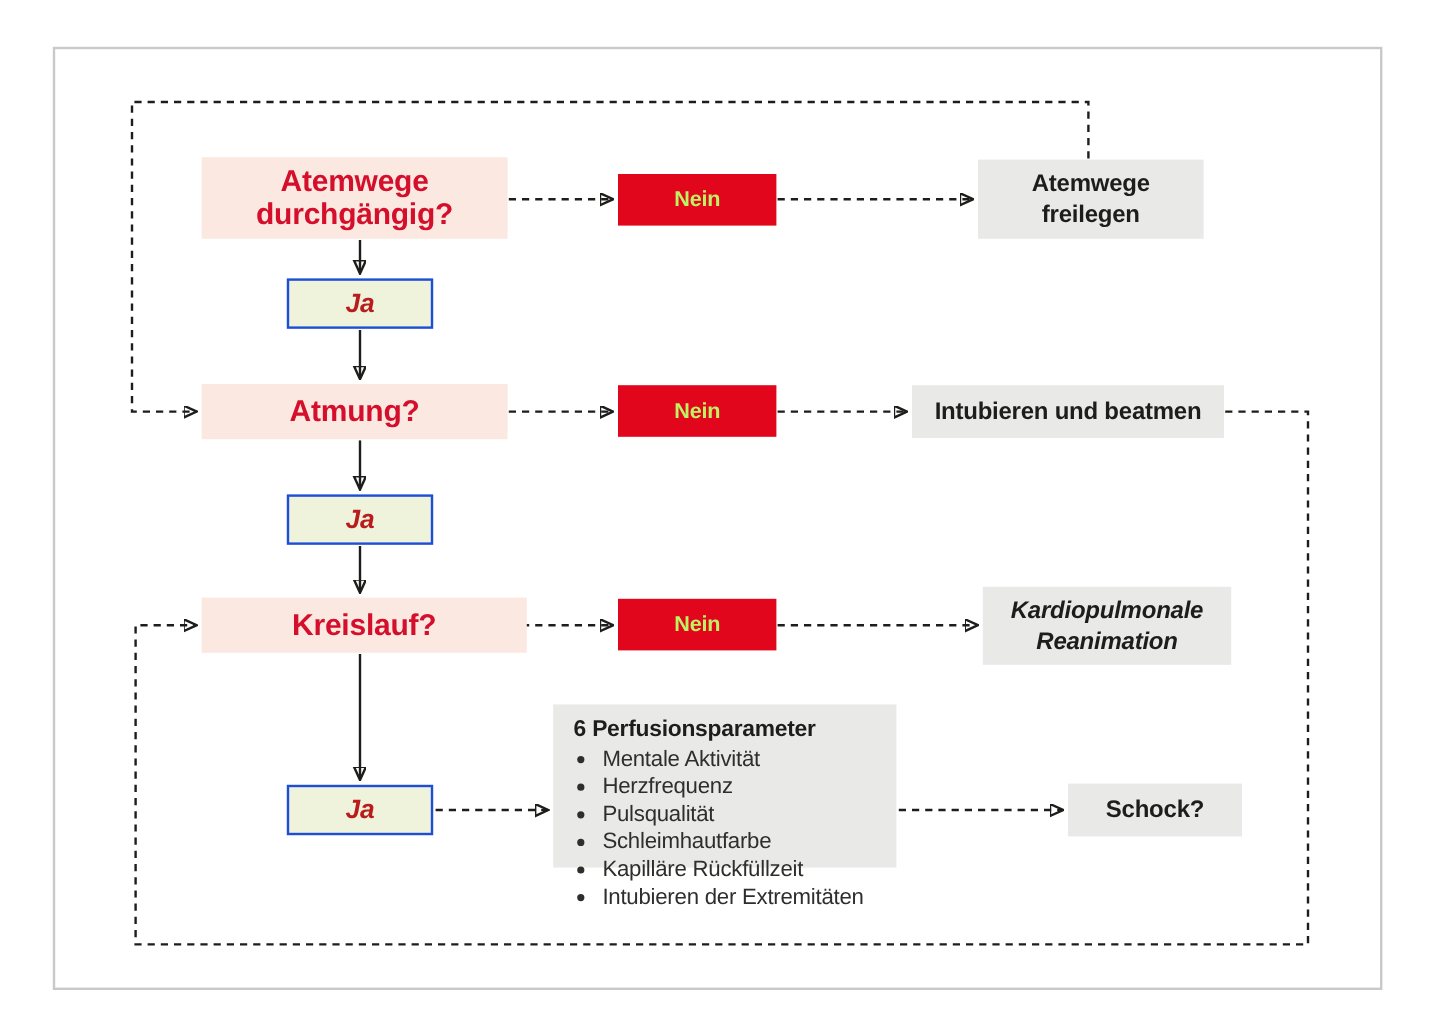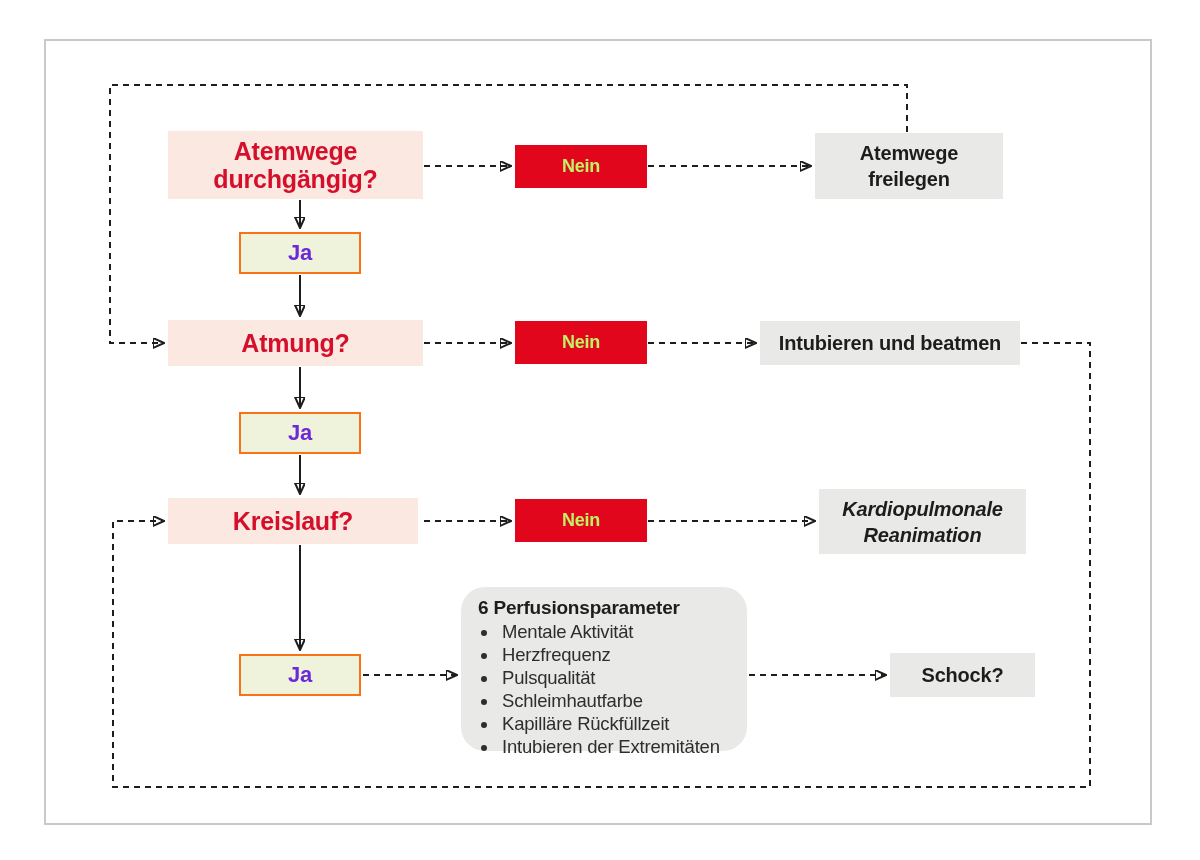--- a/index.html
+++ b/index.html
@@ -57,35 +57,35 @@
     font-size: 18px;
   }
   .grey {
     background: #e9e9e8;
     color: #1d1d1b;
     font-size: 20px;
     line-height: 1.3;
   }
   .ja {
     background: #eff3dc;
-    border: 2px solid #f97316;
-    color: #6d28d9;
+    border: 2px solid #1d4ed8;
+    color: #b91c1c;
     font-size: 22px;
+    font-style: italic;
   }
   .perf {
     position: absolute;
     left: 461px;
     top: 587px;
     width: 286px;
-    height: 164px;
+    height: 136px;
     background: #e9e9e8;
     box-sizing: border-box;
     padding: 9px 8px 6px 17px;
     text-align: left;
-    border-radius: 24px;
   }
   .perf-title {
     font-weight: bold;
     color: #1d1d1b;
     font-size: 19px;
     line-height: 23px;
     letter-spacing: -0.2px;
   }
   .perf ul {
     margin: 1px 0 0 0;
@@ -148,21 +148,21 @@
   <div class="box ja" style="left:239px; top:232px; width:122px; height:42px;">Ja</div>
 
   <div class="box q" style="left:168px; top:320px; width:255px; height:46px;">Atmung?</div>
 
   <div class="box nein" style="left:515px; top:321px; width:132px; height:43px;">Nein</div>
 
   <div class="box grey" style="left:760px; top:321px; width:260px; height:44px;text-align:center;">Intubieren und beatmen</div>
 
   <div class="box ja" style="left:239px; top:412px; width:122px; height:42px;">Ja</div>
 
-  <div class="box q" style="left:168px; top:498px; width:250px; height:46px;text-align:right;">Kreislauf?</div>
+  <div class="box q" style="left:168px; top:498px; width:271px; height:46px;text-align:right;">Kreislauf?</div>
 
   <div class="box nein" style="left:515px; top:499px; width:132px; height:43px;">Nein</div>
 
   <div class="box grey" style="left:819px; top:489px; width:207px; height:65px;font-style:italic;">Kardiopulmonale
 Reanimation</div>
 
   <div class="box ja" style="left:239px; top:654px; width:122px; height:42px;">Ja</div>
 
   <div class="perf">
     <div class="perf-title">6 Perfusionsparameter</div>

